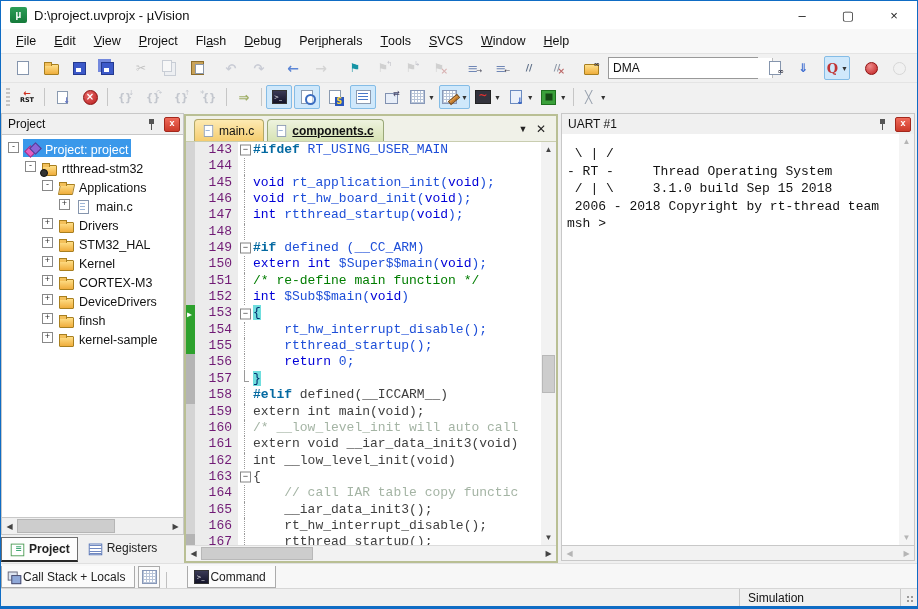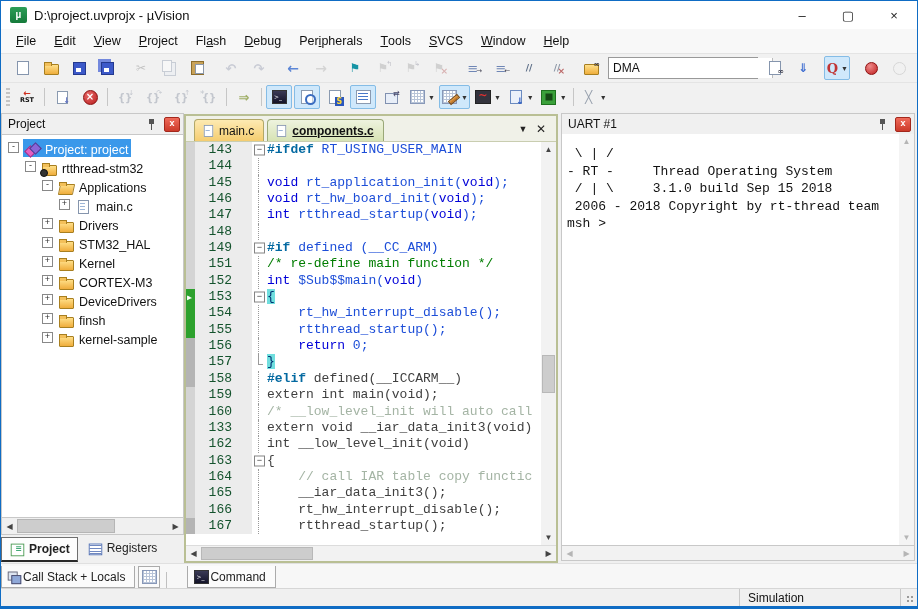--- a/index.html
+++ b/index.html
@@ -151,21 +151,21 @@
   .ts-btn{width:18px;text-align:center;color:#222;font-size:9px}
   .ts-btn.close{font-size:12px}
 
   .codewrap{flex:1;display:flex;min-height:0}
   .codelines{flex:1;overflow:hidden;font-family:"Liberation Mono","DejaVu Sans Mono",monospace;font-size:13px}
   .cl{height:16.35px;display:flex;align-items:center;white-space:pre}
   .cl .cmargin{width:9px;align-self:stretch;flex:none;background:#d4d4d4;position:relative}
   .cl .cmargin.green{background:#2da12d}
   .cl .cmargin.gray{background:#b4b4b4}
   .cl .cmargin .arr{position:absolute;color:#fff;font-size:8px;left:1px;top:50%;transform:translateY(-50%)}
-  .cl .cnum{width:37px;flex:none;align-self:stretch;background:#ececec;color:#14532d;text-align:right;padding-right:20px;line-height:16.35px}
+  .cl .cnum{width:37px;flex:none;align-self:stretch;background:#ececec;color:#701a75;text-align:right;padding-right:6px;line-height:16.35px}
   .cl .cfold{width:13px;flex:none;align-self:stretch;position:relative;background:#fff}
   .cl .cfold.line::before{content:"";position:absolute;left:6px;top:0;bottom:0;border-left:1px dotted #9a9a9a}
   .cl .cfold.box::before{content:"−";position:absolute;left:2px;top:50%;transform:translateY(-50%);width:9px;height:9px;border:1px solid #848484;background:#fff;font-size:9px;line-height:8px;text-align:center;color:#333}
   .cl .cfold.end::before{content:"";position:absolute;left:6px;top:0;height:60%;border-left:1px solid #9a9a9a}
   .cl .cfold.end::after{content:"";position:absolute;left:6px;top:60%;width:5px;border-top:1px solid #9a9a9a}
   .cl .ctext{flex:1;padding-left:2px;line-height:16.35px}
   .s-k{color:#0000d8}
   .s-p{color:#0369a1;font-weight:bold}
   .s-t{color:#1d4ed8}
   .s-c{color:#007d00}
@@ -524,31 +524,32 @@
           </div>
         <div class="codewrap">
           <div class="codelines" id="codelines">
               <div class="cl"><span class="cmargin"></span><span class="cnum">143</span><span class="cfold box"></span><span class="ctext"><span class="s-p">#ifdef</span><span class="s-t"> RT_USING_USER_MAIN</span></span></div>
               <div class="cl"><span class="cmargin"></span><span class="cnum">144</span><span class="cfold line"></span><span class="ctext"></span></div>
               <div class="cl"><span class="cmargin"></span><span class="cnum">145</span><span class="cfold line"></span><span class="ctext"><span class="s-k">void</span><span class="s-t"> rt_application_init(</span><span class="s-k">void</span><span class="s-t">);</span></span></div>
               <div class="cl"><span class="cmargin"></span><span class="cnum">146</span><span class="cfold line"></span><span class="ctext"><span class="s-k">void</span><span class="s-t"> rt_hw_board_init(</span><span class="s-k">void</span><span class="s-t">);</span></span></div>
               <div class="cl"><span class="cmargin"></span><span class="cnum">147</span><span class="cfold line"></span><span class="ctext"><span class="s-k">int</span><span class="s-t"> rtthread_startup(</span><span class="s-k">void</span><span class="s-t">);</span></span></div>
               <div class="cl"><span class="cmargin"></span><span class="cnum">148</span><span class="cfold line"></span><span class="ctext"></span></div>
               <div class="cl"><span class="cmargin"></span><span class="cnum">149</span><span class="cfold box"></span><span class="ctext"><span class="s-p">#if</span><span class="s-t"> defined (__CC_ARM)</span></span></div>
+              <div class="cl"><span class="cmargin"></span><span class="cnum">150</span><span class="cfold line"></span><span class="ctext"><span class="s-k">extern</span><span class="s-t"> </span><span class="s-k">int</span><span class="s-t"> $Super$$main(</span><span class="s-k">void</span><span class="s-t">);</span></span></div>
               <div class="cl"><span class="cmargin"></span><span class="cnum">151</span><span class="cfold line"></span><span class="ctext"><span class="s-c">/* re-define main function */</span></span></div>
               <div class="cl"><span class="cmargin"></span><span class="cnum">152</span><span class="cfold line"></span><span class="ctext"><span class="s-k">int</span><span class="s-t"> $Sub$$main(</span><span class="s-k">void</span><span class="s-t">)</span></span></div>
               <div class="cl"><span class="cmargin green"><span class="arr">▶</span></span><span class="cnum">153</span><span class="cfold box"></span><span class="ctext"><span class="s-hb">{</span></span></div>
               <div class="cl"><span class="cmargin green"></span><span class="cnum">154</span><span class="cfold line"></span><span class="ctext"><span class="s-t">    rt_hw_interrupt_disable();</span></span></div>
               <div class="cl"><span class="cmargin green"></span><span class="cnum">155</span><span class="cfold line"></span><span class="ctext"><span class="s-t">    rtthread_startup();</span></span></div>
               <div class="cl"><span class="cmargin gray"></span><span class="cnum">156</span><span class="cfold line"></span><span class="ctext"><span class="s-t">    </span><span class="s-k">return</span><span class="s-t"> 0;</span></span></div>
               <div class="cl"><span class="cmargin gray"></span><span class="cnum">157</span><span class="cfold end"></span><span class="ctext"><span class="s-hb">}</span></span></div>
               <div class="cl"><span class="cmargin gray"></span><span class="cnum">158</span><span class="cfold line"></span><span class="ctext"><span class="s-p">#elif</span><span class="s-g"> defined(__ICCARM__)</span></span></div>
               <div class="cl"><span class="cmargin"></span><span class="cnum">159</span><span class="cfold line"></span><span class="ctext"><span class="s-g">extern int main(void);</span></span></div>
               <div class="cl"><span class="cmargin"></span><span class="cnum">160</span><span class="cfold line"></span><span class="ctext"><span class="s-gc">/* __low_level_init will auto call</span></span></div>
-              <div class="cl"><span class="cmargin"></span><span class="cnum">133</span><span class="cfold line"></span><span class="ctext"><span class="s-g">extern void __iar_data_init3(void)</span></span></div>
+              <div class="cl"><span class="cmargin"></span><span class="cnum">161</span><span class="cfold line"></span><span class="ctext"><span class="s-g">extern void __iar_data_init3(void)</span></span></div>
               <div class="cl"><span class="cmargin"></span><span class="cnum">162</span><span class="cfold line"></span><span class="ctext"><span class="s-g">int __low_level_init(void)</span></span></div>
               <div class="cl"><span class="cmargin"></span><span class="cnum">163</span><span class="cfold box"></span><span class="ctext"><span class="s-g">{</span></span></div>
               <div class="cl"><span class="cmargin"></span><span class="cnum">164</span><span class="cfold line"></span><span class="ctext"><span class="s-gc">    // call IAR table copy functic</span></span></div>
               <div class="cl"><span class="cmargin"></span><span class="cnum">165</span><span class="cfold line"></span><span class="ctext"><span class="s-g">    __iar_data_init3();</span></span></div>
               <div class="cl"><span class="cmargin"></span><span class="cnum">166</span><span class="cfold line"></span><span class="ctext"><span class="s-g">    rt_hw_interrupt_disable();</span></span></div>
               <div class="cl"><span class="cmargin gray"></span><span class="cnum">167</span><span class="cfold line"></span><span class="ctext"><span class="s-g">    rtthread_startup();</span></span></div>
             </div>
           <div class="vsb">
             <span class="sb-ar">▲</span>
             <span class="vtrack">

